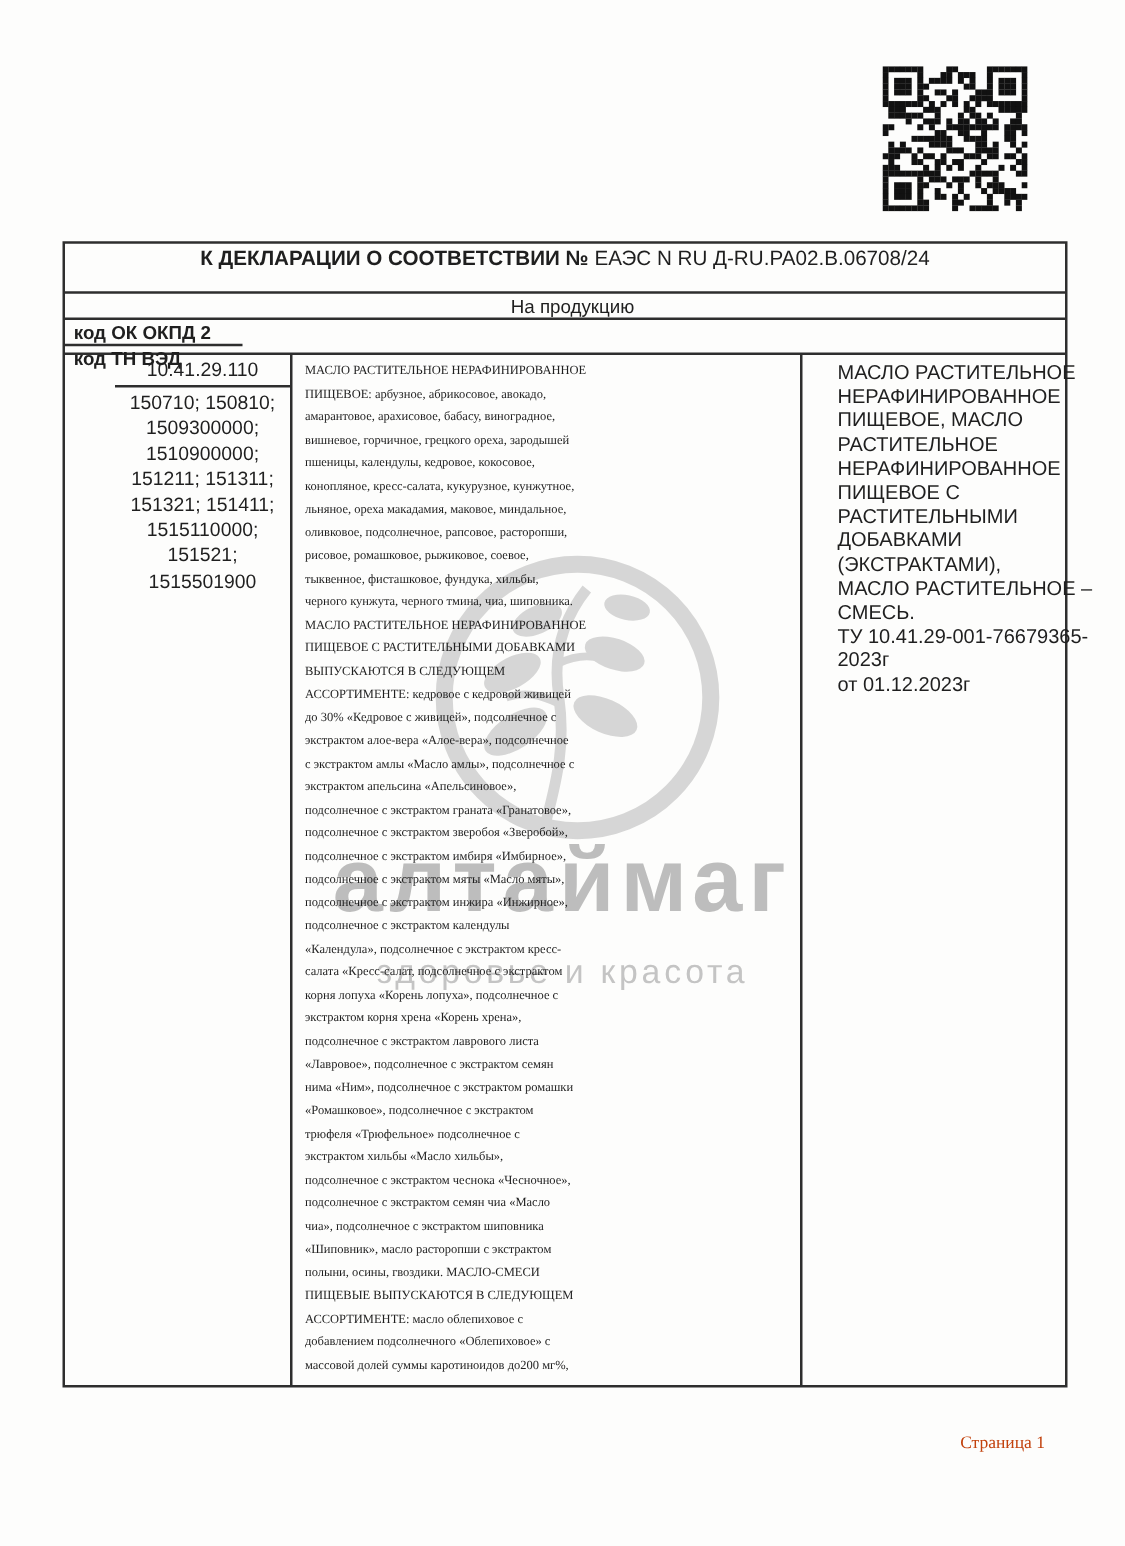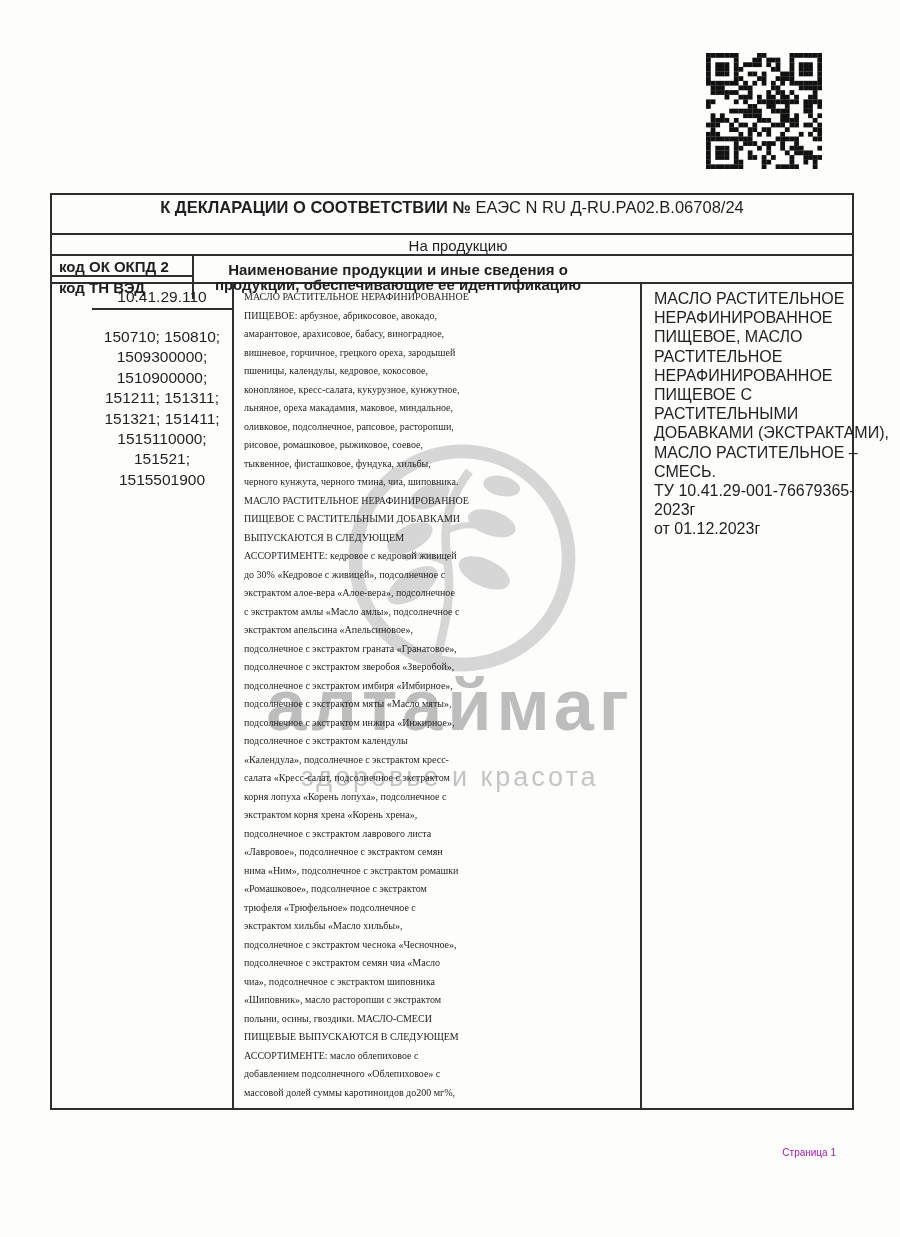--- a/index.html
+++ b/index.html
@@ -46,35 +46,35 @@
     font-weight:bold; font-size:15px; line-height:14.6px;
     display:flex; align-items:center; justify-content:center;
     text-align:center; padding:0 14px;
   }
   .body-row { height:824px;margin-left:40px; }
   .okpd-cell {
     height:26px; line-height:25px; border-bottom:2px solid #2e2e2e;
     text-align:center; font-size:15.5px;
   }
   .codes {
-    padding-top:17px; text-align:center; font-size:15.5px;
+    padding-top:3px; text-align:center; font-size:15.5px;
     line-height:20.4px; white-space:pre-line;
   }
   .desc {
     padding:4px 8px 0 10px; font-size:10px; line-height:18.5px;
     white-space:pre-line; text-align:left;font-family:Liberation Serif, serif;
   }
   .docs {
-    padding:5px 4px 0 12px; font-size:16px; line-height:19.2px;
+    padding:5px 4px 0 28px; font-size:16px; line-height:19.2px;
     white-space:pre-line; text-align:left;
   }
   
   .footer-page {
     position:absolute; top:1147px; right:64px; z-index:2;
-    font-size:10px; color:#a21caf;
+    font-size:14px; color:#c2410c;font-family:Liberation Serif, serif;
   }
 </style>
 </head>
 <body>
 
 <div class="page">
 
   <div class="watermark">
     <svg class="wm-emblem" viewBox="0 0 200 200">
       <g stroke="#8a8a8a" fill="none">
@@ -430,21 +430,20 @@
       <span>ЕАЭС N RU Д-RU.РА02.В.06708/24</span>
     </div>
 
     <div class="t-row row-product">На продукцию</div>
 
     <div class="t-row grid head-row">
       <div class="cell head-c1">
         <div class="sub">код ОК ОКПД 2</div>
         <div class="sub">код ТН ВЭД</div>
       </div>
-      <div class="cell head-c23">Наименование продукции и иные сведения о продукции, обеспечивающие ее идентификацию</div>
     </div>
 
     <div class="grid body-row" style="border-bottom:none;">
       <div class="cell">
         <div class="okpd-cell">10.41.29.110</div>
         <div class="codes">150710; 150810;
 1509300000;
 1510900000;
 151211; 151311;
 151321; 151411;

